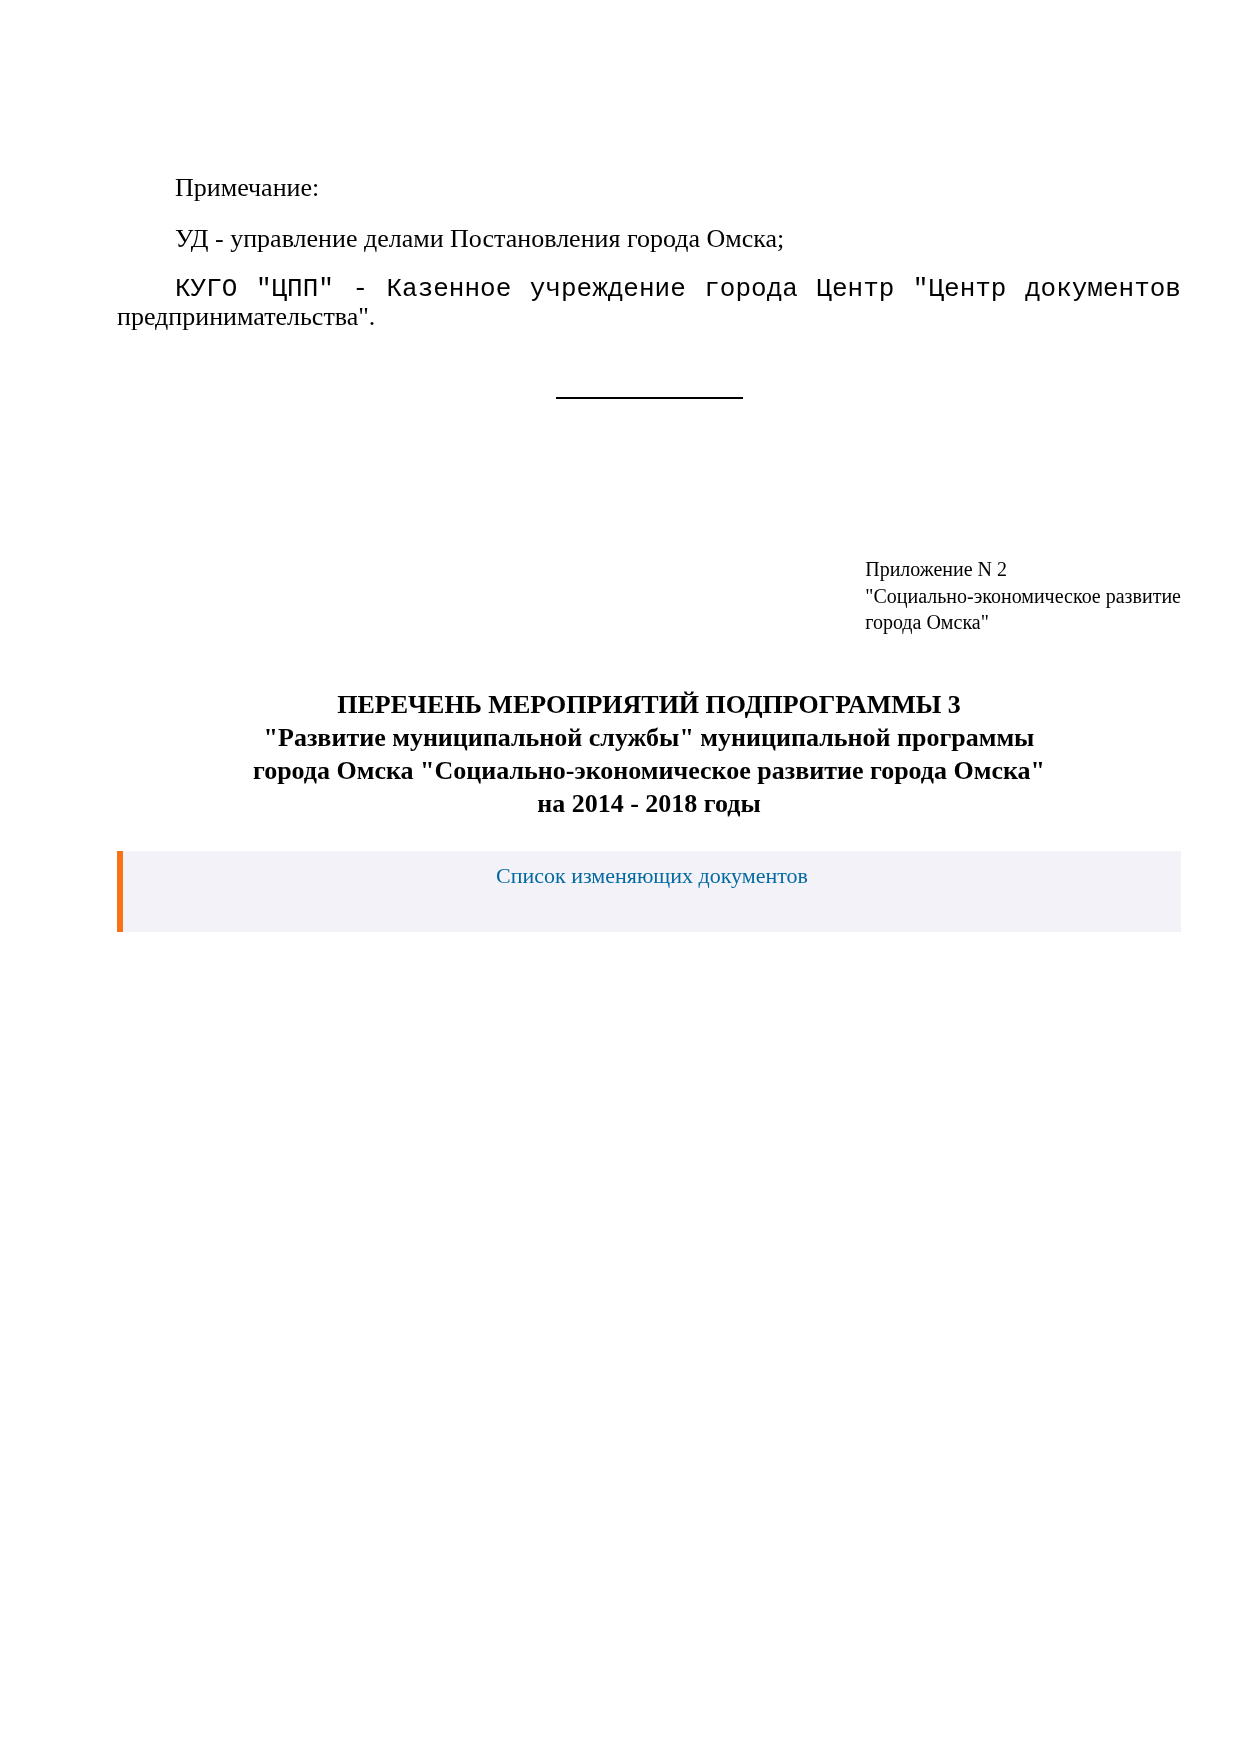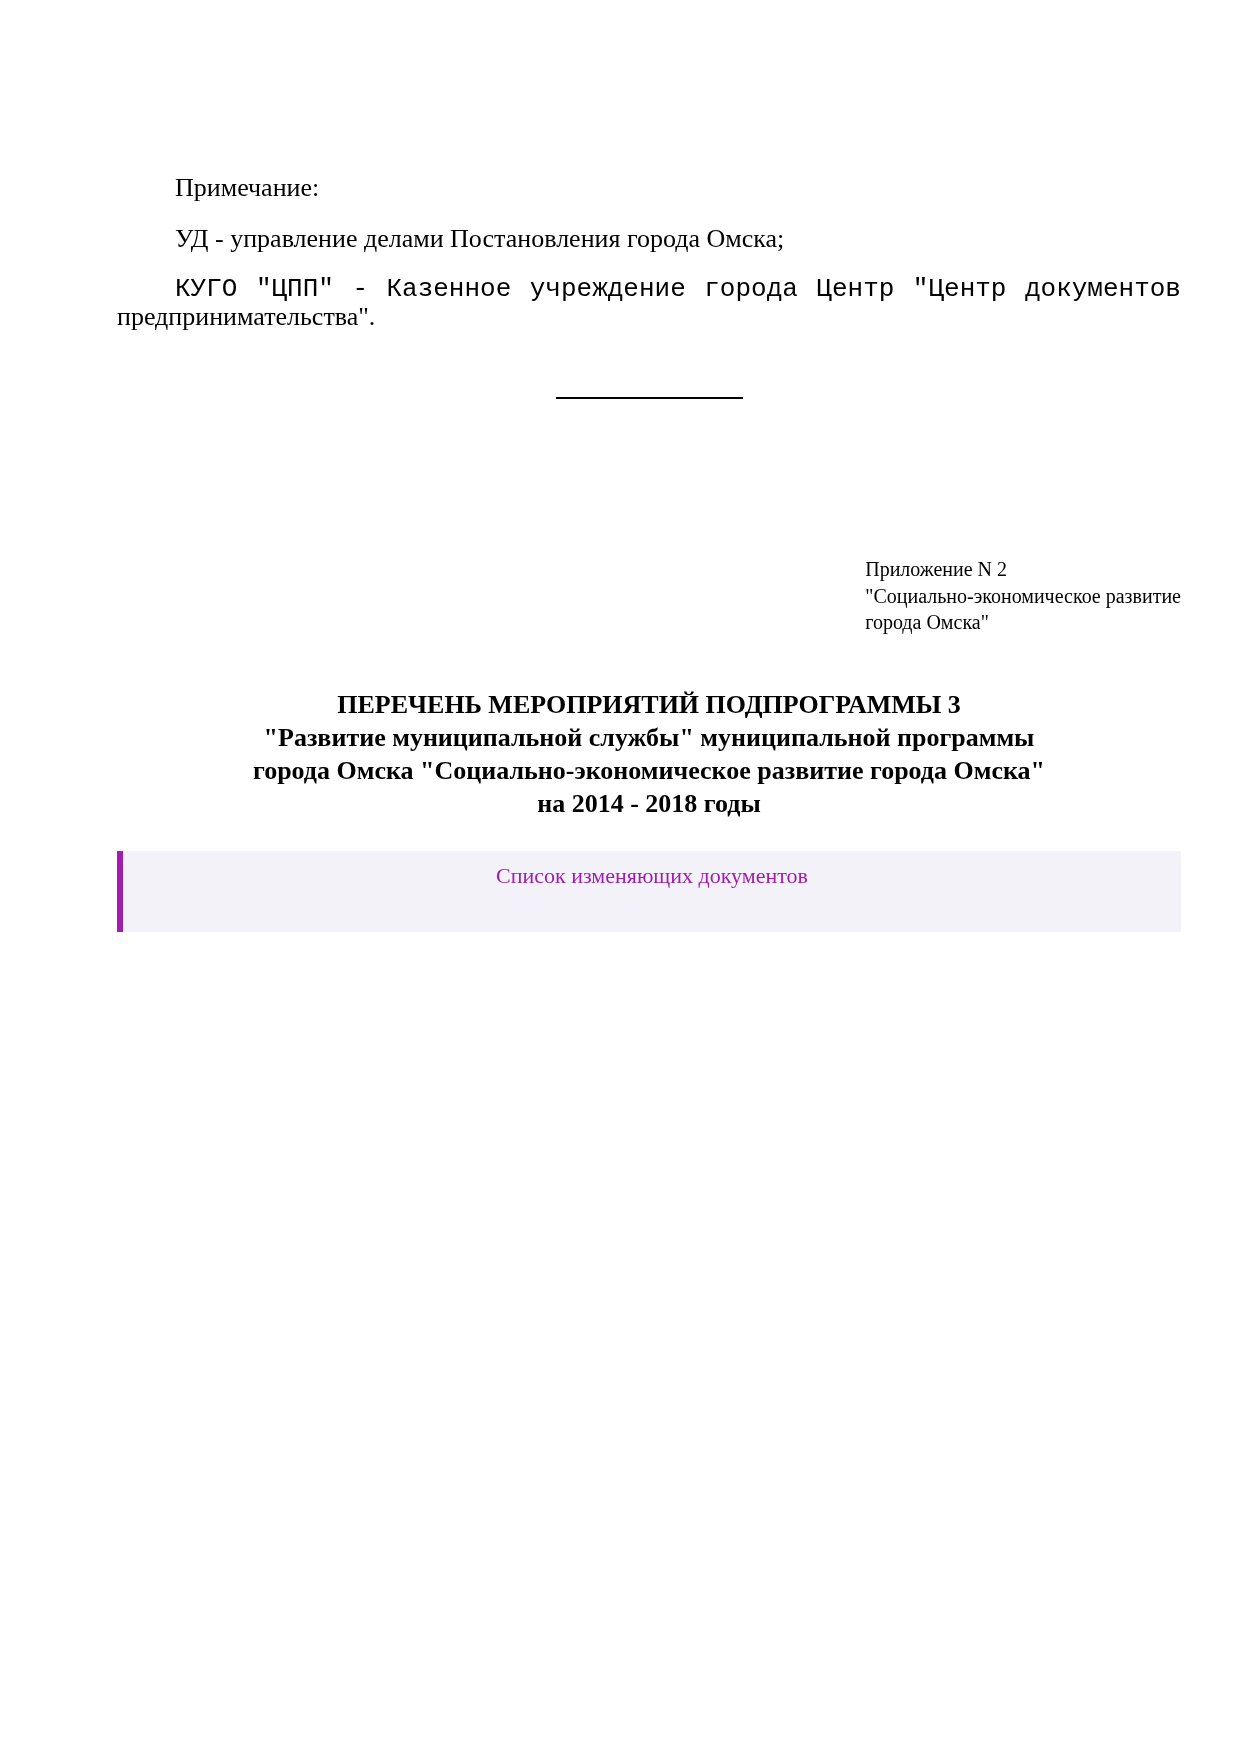--- a/index.html
+++ b/index.html
@@ -7,21 +7,21 @@
            font-family: "Liberation Serif", "DejaVu Serif", serif; color: #000; }
     .page { position: absolute; left: 0; top: 0; width: 1240px; height: 1754px; }
     .p { position: absolute; left: 117px; width: 1064px; font-size: 26px; line-height: 27px; margin: 0; }
     .indent { text-indent: 58px; }
     .justify-line { display: flex; justify-content: space-between; width: 1006px; margin-left: 58px; font-family: Liberation Mono, monospace; }
     .sep { position: absolute; left: 556px; top: 397px; width: 187px; height: 0; border-top: 2px solid #000; }
     .annex { position: absolute; right: 59px; top: 544px; text-align: left; font-size: 20px; line-height: 26.5px; margin-top: 12px; }
     .title { position: absolute; left: 117px; width: 1064px; top: 688px; text-align: center; font-weight: bold;
              font-size: 26px; line-height: 33px; }
     .rev { position: absolute; left: 117px; top: 851px; width: 1064px; height: 81px; background: #f2f2f8;
-           border-left: 6px solid #a21caf; box-sizing: border-box; text-align: center; color: #a21caf;
+           border-left: 6px solid #f97316; box-sizing: border-box; text-align: center; color: #0369a1;
            font-size: 22px; line-height: 27px; padding-top: 11px; }
   </style>
 </head>
 <body>
 
 <div class="page">
 
   <p class="p indent" style="top:174px;">Примечание:</p>
 
   <p class="p indent" style="top:225px;">УД - управление делами Постановления города Омска;</p>

